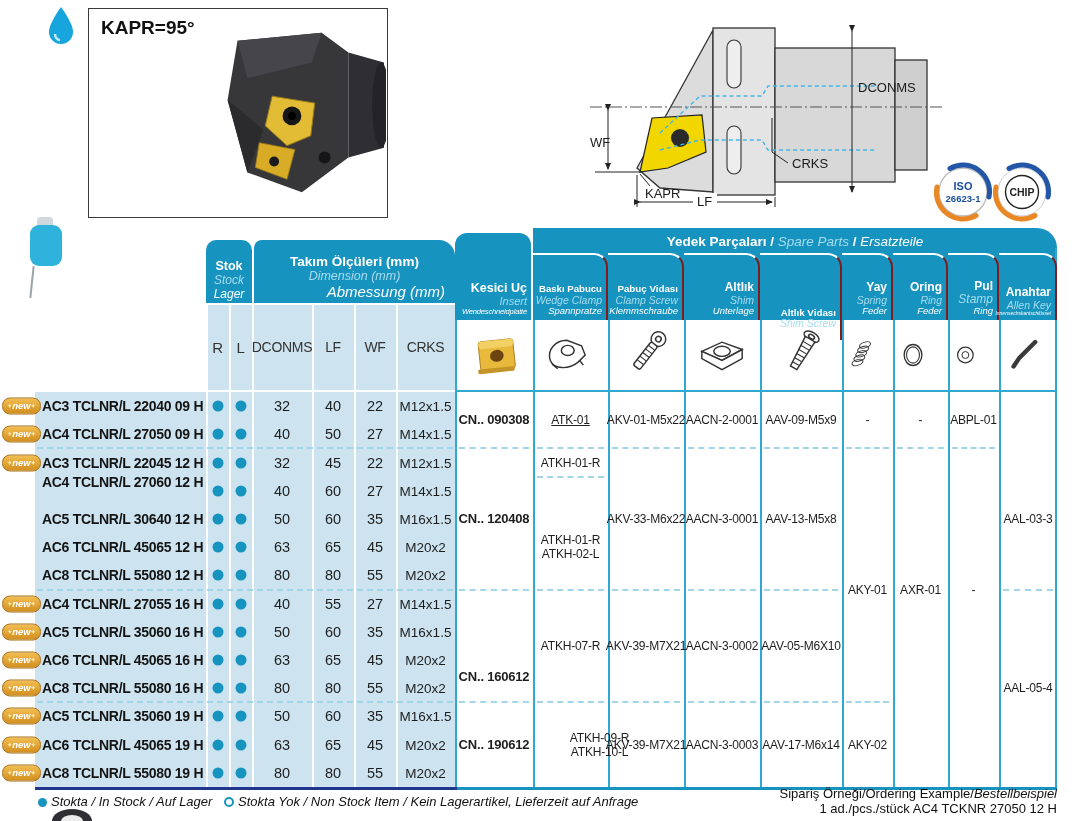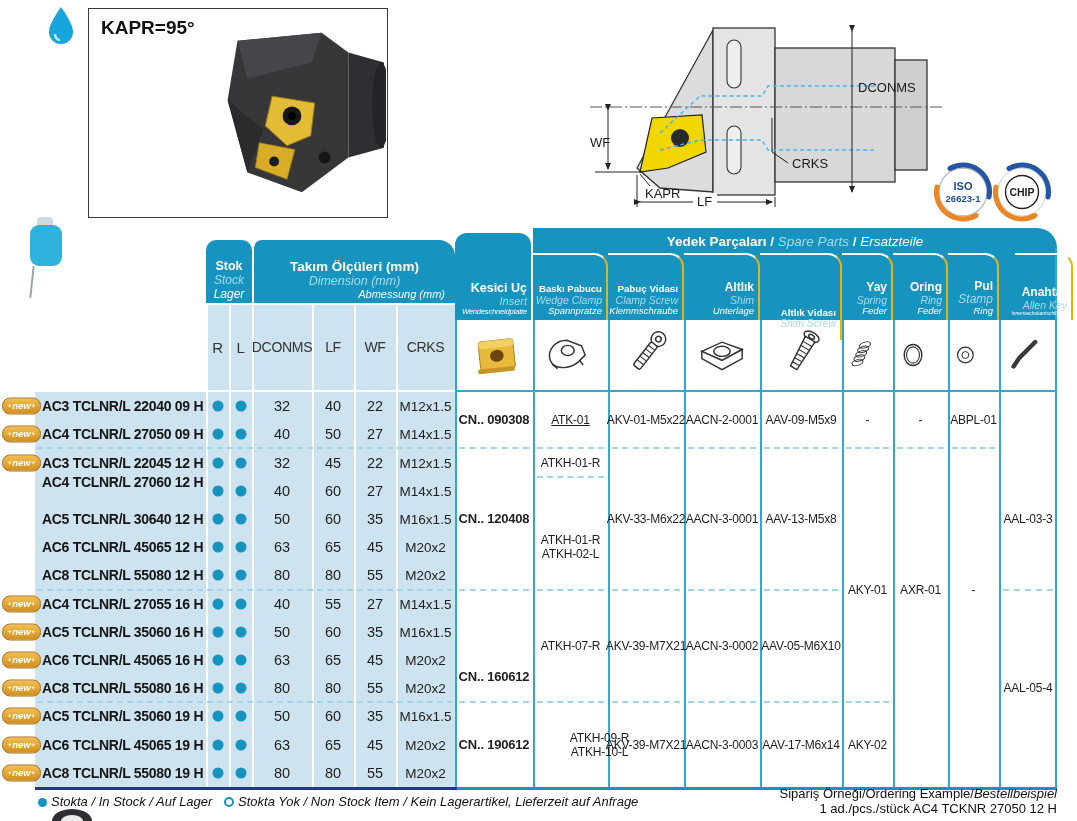--- a/index.html
+++ b/index.html
@@ -18,21 +18,21 @@
   .num-cell{position:absolute;color:#1d1d1d;font-size:14.5px;transform:translate(-50%,-50%);white-space:nowrap;}
   .spare-txt{position:absolute;color:#1d1d1d;font-size:12px;letter-spacing:-0.2px;transform:translate(-50%,-50%);
              text-align:center;line-height:14px;white-space:nowrap;}
   .spare-bold{font-weight:bold;font-size:13px;}
   .dot{position:absolute;width:11px;height:11px;border-radius:50%;background:#1793BF;transform:translate(-50%,-50%);}
   .newbadge{position:absolute;left:2px;width:37px;height:15px;border-radius:8px;transform:translateY(-50%);
             background:linear-gradient(#F2BE52,#D28F1F);border:1px solid #A86F12;
             color:#fff;font-weight:bold;font-style:italic;font-size:9.5px;line-height:14px;text-align:center;}
   .newbadge .st{font-size:6px;font-style:normal;color:#FBE9B8;vertical-align:1px;}
   .phc{position:absolute;display:flex;flex-direction:column;justify-content:flex-end;align-items:flex-end;
-       padding:0 4px 3px 16px;box-sizing:border-box;border-top:2px solid #fff;border-right:2px solid #eab308;
+       padding:0 4px 3px 16px;box-sizing:border-box;border-top:2px solid #fff;border-right:2px solid #7f1d1d;
        border-top-right-radius:14px;}
   .phc div{white-space:nowrap;line-height:1.12;}
   .legend{position:absolute;font-style:italic;font-size:13px;color:#111;white-space:nowrap;}
   .ldot{display:inline-block;width:9px;height:9px;border-radius:50%;vertical-align:-1px;margin-right:4px;}
 </style>
 </head>
 <body>
 
 <div id="stage">
 
@@ -128,21 +128,21 @@
        display:flex;flex-direction:column;justify-content:flex-end;align-items:center;padding-bottom:2px;box-sizing:border-box;">
     <div class="h-tr" style="font-size:12.5px">Stok</div>
     <div class="h-en" style="font-size:12px">Stock</div>
     <div class="h-de" style="font-size:12px">Lager</div>
   </div>
 
   <div class="abs cyan" style="left:254px;top:240px;width:201px;height:63px;border-radius:8px 16px 0 0;
        display:flex;flex-direction:column;justify-content:flex-end;align-items:center;padding-bottom:3px;box-sizing:border-box;">
     <div class="h-tr" style="font-size:13.5px">Takım Ölçüleri (mm)</div>
     <div class="h-en" style="font-size:12.5px">Dimension (mm)</div>
-    <div class="h-de" style="font-size:11px;align-self:flex-end;padding-right:10px;">Abmessung (mm)</div>
+    <div class="h-de" style="font-size:15px;align-self:flex-end;padding-right:10px;">Abmessung (mm)</div>
   </div>
 
   <div class="abs cyan" style="left:455px;top:233px;width:76px;height:87px;border-radius:12px 12px 0 0;
        display:flex;flex-direction:column;justify-content:flex-end;align-items:flex-end;padding:0 4px 4px 0;box-sizing:border-box;">
     <div class="h-tr" style="font-size:12.5px">Kesici Uç</div>
     <div class="h-en" style="font-size:11px">Insert</div>
     <div class="h-de" style="font-size:7.6px;letter-spacing:-0.2px">Wendeschneidplatte</div>
   </div>
 
   <div class="abs cyan" style="left:533px;top:228px;width:524px;height:92px;border-radius:0 20px 0 0;"></div>
@@ -208,21 +208,21 @@
       <div class="phc" style="left:893px;top:253px;width:55px;height:67px;">
         <div class="h-tr" style="font-size: 12px;">Oring</div>
         <div class="h-en" style="font-size: 10.5px;">Ring</div>
         <div class="h-de" style="font-size: 9.5px;">Feder</div>
       </div>
       <div class="phc" style="left:948px;top:253px;width:51px;height:67px;">
         <div class="h-tr" style="font-size: 12px;">Pul</div>
         <div class="h-en" style="font-size: 12px;">Stamp</div>
         <div class="h-de" style="font-size: 9.5px;">Ring</div>
       </div>
-      <div class="phc" style="left:999px;top:253px;width:58px;height:67px;margin-left:16px;">
+      <div class="phc" style="left:999px;top:253px;width:58px;height:67px;">
         <div class="h-tr" style="font-size: 12px;">Anahtar</div>
         <div class="h-en" style="font-size: 10.5px;">Allen Key</div>
         <div class="h-de" style="font-size: 5px;">Innensechskantschlüssel</div>
       </div>
       <div class="vline-c" style="left:455px;top:320px;height:467px;"></div>
       <div class="vline-c" style="left:533px;top:320px;height:467px;"></div>
       <div class="vline-c" style="left:608px;top:320px;height:467px;"></div>
       <div class="vline-c" style="left:684px;top:320px;height:467px;"></div>
       <div class="vline-c" style="left:760px;top:320px;height:467px;"></div>
       <div class="vline-c" style="left:842px;top:320px;height:467px;"></div>

